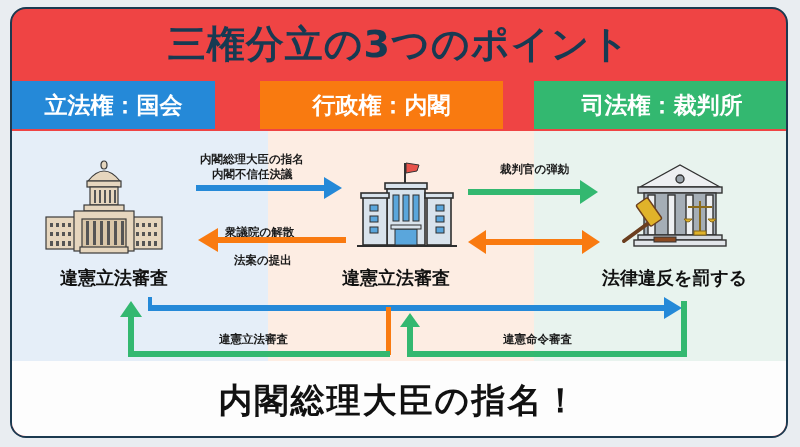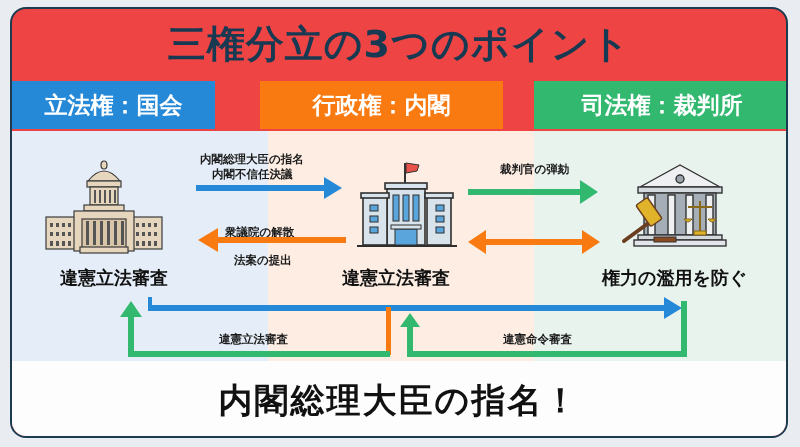--- a/index.html
+++ b/index.html
@@ -151,21 +151,21 @@
     <path d="M64 60 Q68 66 72 60 Z" fill="#e0b32a" stroke="#8a6a1a"></path>
     <path d="M88 60 Q92 66 96 60 Z" fill="#e0b32a" stroke="#8a6a1a"></path>
     <rect x="74" y="72" width="12" height="4" fill="#e0b32a" stroke="#8a6a1a"></rect>
     <line x1="4" y1="82" x2="34" y2="60" stroke="#6b3e1f" stroke-width="4" stroke-linecap="round"></line>
     <rect x="22" y="40" width="14" height="26" rx="2" fill="#e0b32a" stroke="#6b3e1f" stroke-width="1.4" transform="rotate(-35 29 53)"></rect>
     <rect x="34" y="78" width="22" height="5" fill="#8a4a22" stroke="#333"></rect>
   </svg>
 
   <div class="label" style="left:48px;top:257px">違憲立法審査</div>
   <div class="label" style="left:330px;top:257px">違憲立法審査</div>
-  <div class="label" style="left:590px;top:257px">権力の濫用を防ぐ</div>
+  <div class="label" style="left:590px;top:257px">法律違反を罰する</div>
 
   <div class="small" style="left:188px;top:143px">内閣総理大臣の指名</div>
   <div class="small" style="left:200px;top:158px">内閣不信任決議</div>
   <div class="small" style="left:213px;top:216px">衆議院の解散</div>
   <div class="small" style="left:222px;top:244px">法案の提出</div>
   <div class="small" style="left:488px;top:153px">裁判官の弾劾</div>
   <div class="small" style="left:207px;top:323px">違憲立法審査</div>
   <div class="small" style="left:491px;top:323px">違憲命令審査</div>
 
   <svg class="abs" width="778" height="352">

